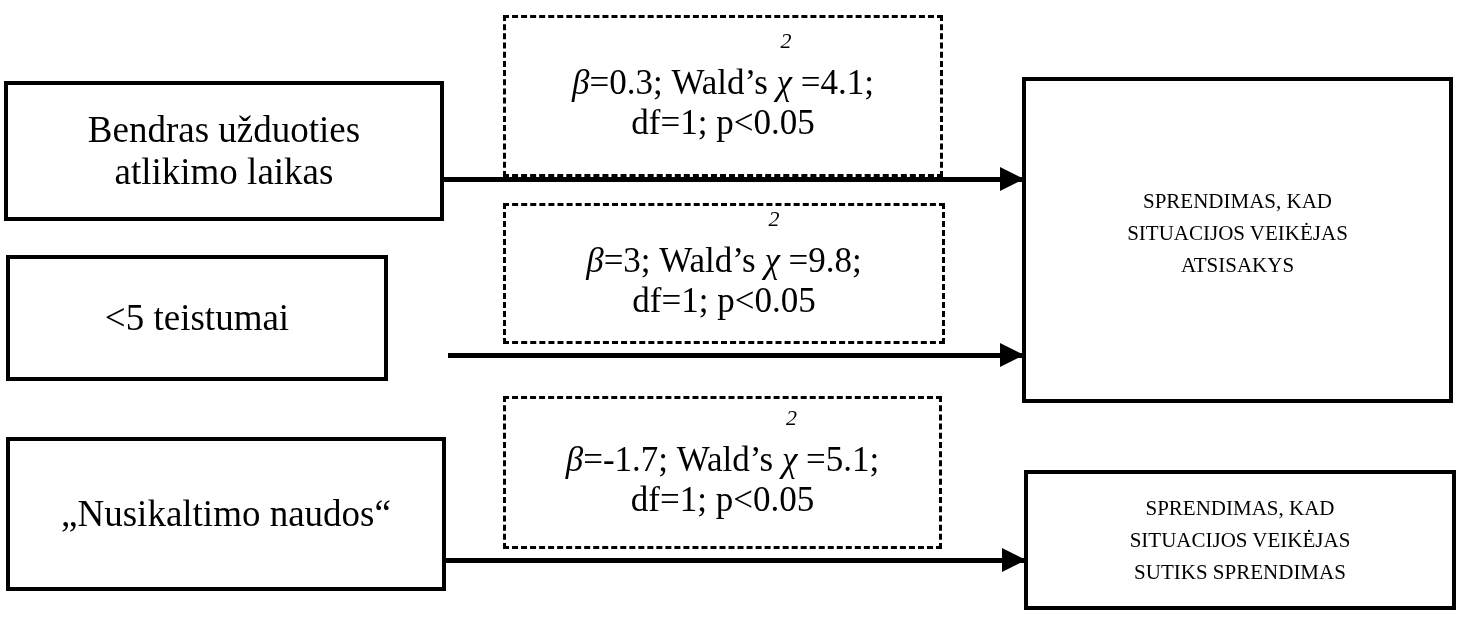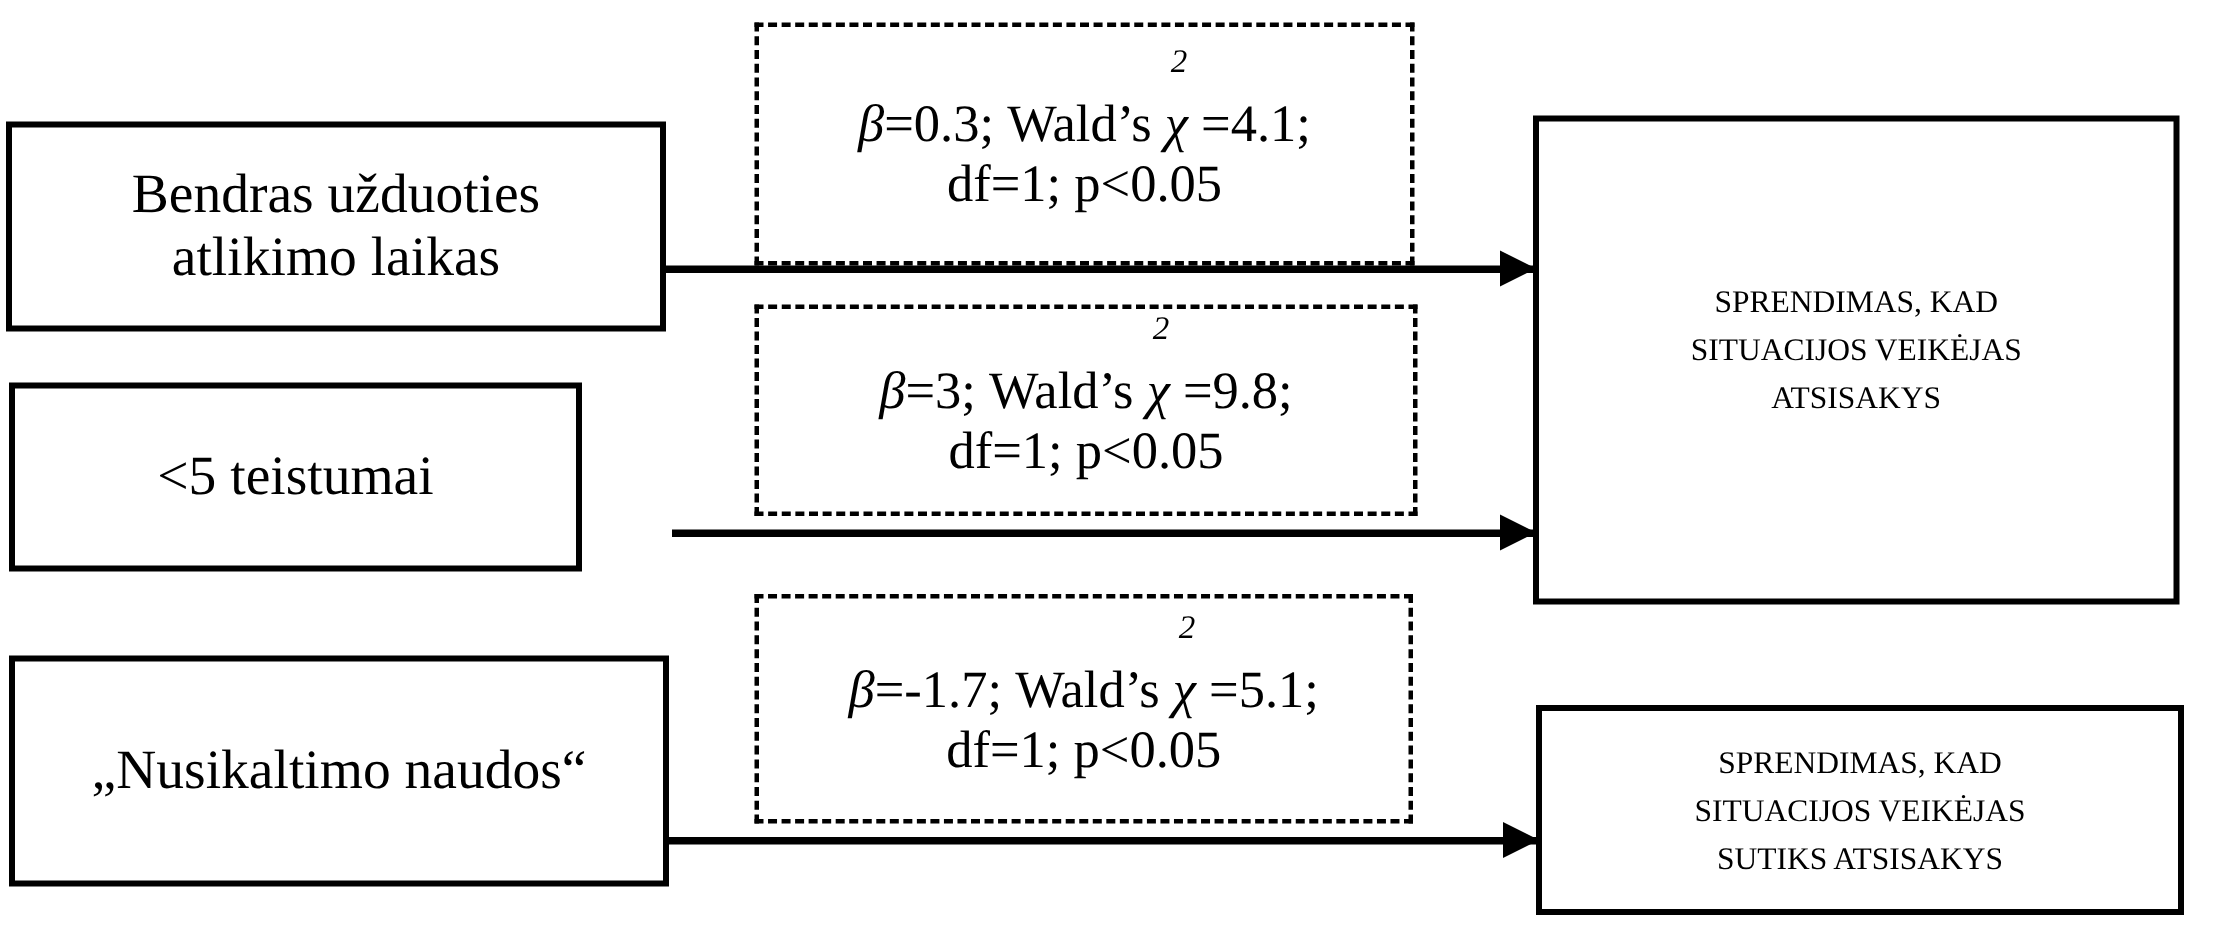--- a/index.html
+++ b/index.html
@@ -70,15 +70,15 @@
     <div>SPRENDIMAS, KAD</div>
     <div>SITUACIJOS VEIKĖJAS</div>
     <div>ATSISAKYS</div>
   </div>
 </div>
 
 <div class="box dst" style="left:1024px; top:470px; width:432px; height:140px;">
   <div>
     <div>SPRENDIMAS, KAD</div>
     <div>SITUACIJOS VEIKĖJAS</div>
-    <div>SUTIKS ATSISAKYS</div>
+    <div>SUTIKS SPRENDIMAS</div>
   </div>
 </div>
 
 </body></html>

